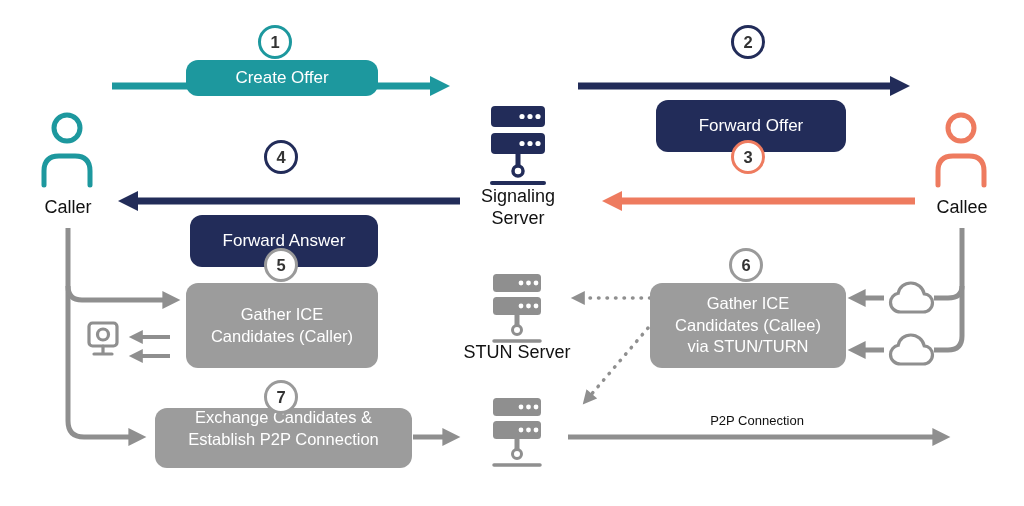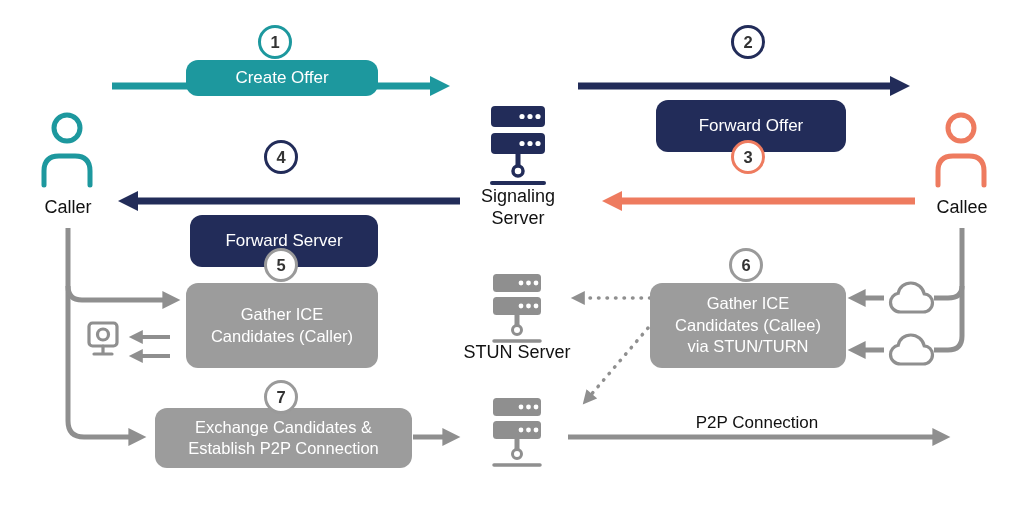--- a/index.html
+++ b/index.html
@@ -15,21 +15,21 @@
   }
   .pill.small{font-size:16.5px;}
   .teal-bg{background:#1d989e;} .navy-bg{background:#222c59;margin-top:40px;} .coral-bg{background:#ee7b5f;} .gray-bg{background:#9c9c9c;}
   .badge{
     position:absolute;z-index:3;width:34px;height:34px;border-radius:50%;background:#fff;
     display:flex;align-items:center;justify-content:center;font-size:16.5px;font-weight:700;color:#333;
     box-sizing:border-box;border:3px solid #999;
   }
   .teal-bd{border-color:#1d989e;} .navy-bd{border-color:#222c59;} .coral-bd{border-color:#ee7b5f;} .gray-bd{border-color:#9a9a9a;}
   .lbl{position:absolute;z-index:2;color:#111;text-align:center;font-size:18px;line-height:1.22;}
-  .lbl.p2p{font-size:17px;}
+  .lbl.p2p{font-size:13px;}
 </style>
 </head>
 <body>
 
 <div class="canvas">
 
   <svg class="layer" width="1024" height="506" viewBox="0 0 1024 506">
     <defs>
       <marker id="mt" viewBox="0 0 10 10" refX="2" refY="5" markerWidth="22" markerHeight="20" markerUnits="userSpaceOnUse" orient="auto">
           <path d="M0 0L10 5L0 10Z" fill="#1d989e"></path>
@@ -70,29 +70,29 @@
     <path d="M568 437 H936" stroke="#8f8f8f" stroke-width="5" fill="none" marker-end="url(#mg)"></path>
   </svg>
 
   <div class="pill teal-bg" style="left:186px;top:60px;width:192px;height:36px;">
     <span>Create Offer</span>
   </div>
   <div class="pill navy-bg" style="left:656px;top:60px;width:190px;height:52px;">
     <span>Forward Offer</span>
   </div>
   <div class="pill navy-bg" style="left:190px;top:175px;width:188px;height:52px;">
-    <span>Forward Server</span>
+    <span>Forward Answer</span>
   </div>
   <div class="pill gray-bg small" style="left:186px;top:283px;width:192px;height:85px;padding:0 21px;">
     <span>Gather ICE Candidates (Caller)</span>
   </div>
   <div class="pill gray-bg small" style="left:650px;top:283px;width:196px;height:85px;padding:0 17px;">
     <span>Gather ICE Candidates (Callee) via STUN/TURN</span>
   </div>
-  <div class="pill gray-bg small" style="left:155px;top:408px;width:257px;height:60px;padding:18px 12px;">
+  <div class="pill gray-bg small" style="left:155px;top:408px;width:257px;height:60px;padding:18px 12px;align-items:flex-end;">
     <span>Exchange Candidates &amp; Establish P2P Connection</span>
   </div>
 
   <div class="badge teal-bd" style="left:258px;top:25px;">
       <span>1</span>
     </div>
   <div class="badge navy-bd" style="left:731px;top:25px;">
       <span>2</span>
     </div>
   <div class="badge coral-bd" style="left:731px;top:140px;">

